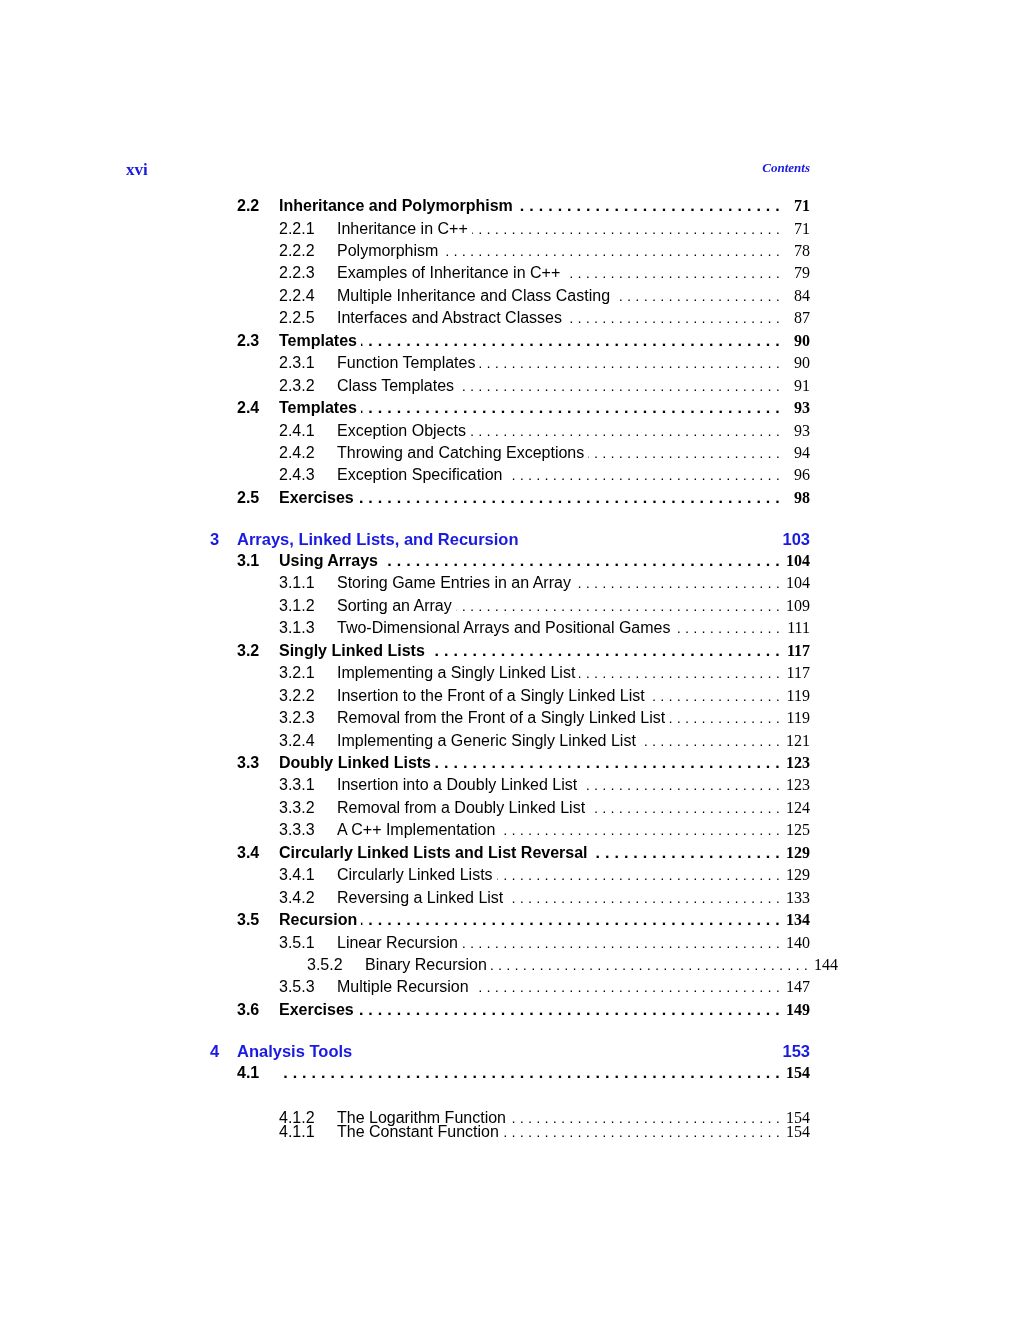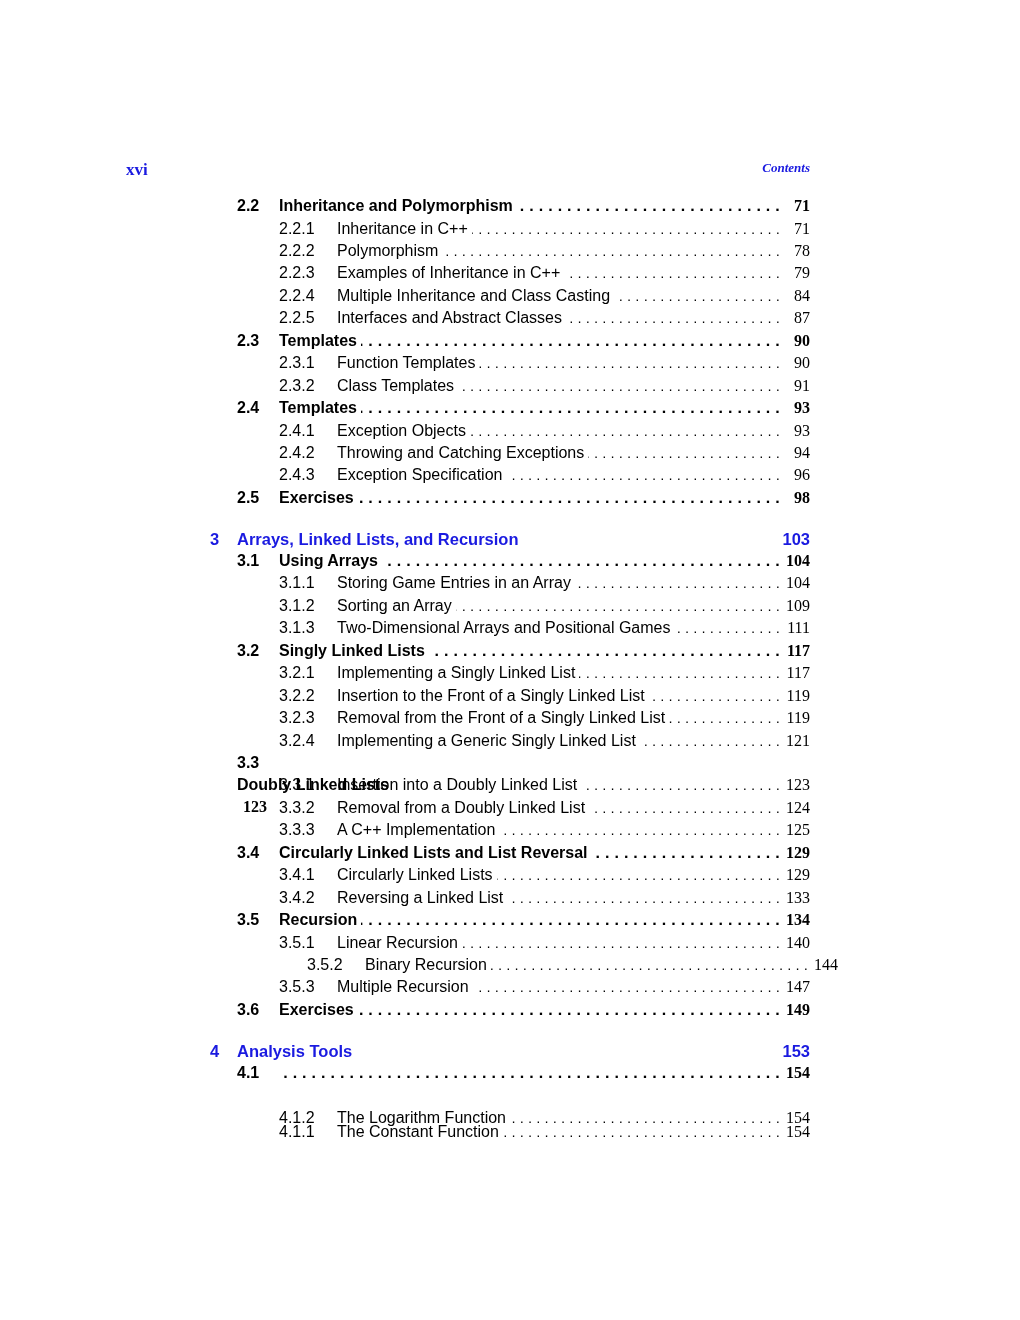--- a/index.html
+++ b/index.html
@@ -173,21 +173,21 @@
       <span class="title">Removal from the Front of a Singly Linked List</span>
       <span class="leader"> . . . . . . . . . . . . . . . . . . . . . . . . . . . . . . . . . . . . . . . . . . . . . . . . . . . . . . . . . . . . . . . . . . . . . . . . . . . . . . . .</span>
       <span class="page">119</span>
     </div>
     <div class="row sub" style="top: 730px;">
       <span class="num">3.2.4</span>
       <span class="title">Implementing a Generic Singly Linked List</span>
       <span class="leader"> . . . . . . . . . . . . . . . . . . . . . . . . . . . . . . . . . . . . . . . . . . . . . . . . . . . . . . . . . . . . . . . . . . . . . . . . . . . . . . . .</span>
       <span class="page">121</span>
     </div>
-    <div class="row section" style="top: 752px; flex-direction: column;">
+    <div class="row section" style="top: 752px;">
       <span class="num">3.3</span>
       <span class="title">Doubly Linked Lists</span>
       <span class="leader"> . . . . . . . . . . . . . . . . . . . . . . . . . . . . . . . . . . . . . . . . . . . . . . . . . . . . . . . . . . . . . . . . . . . . . . . . . . . . . . . .</span>
       <span class="page">123</span>
     </div>
     <div class="row sub" style="top: 774px;">
       <span class="num">3.3.1</span>
       <span class="title">Insertion into a Doubly Linked List</span>
       <span class="leader"> . . . . . . . . . . . . . . . . . . . . . . . . . . . . . . . . . . . . . . . . . . . . . . . . . . . . . . . . . . . . . . . . . . . . . . . . . . . . . . . .</span>
       <span class="page">123</span>

